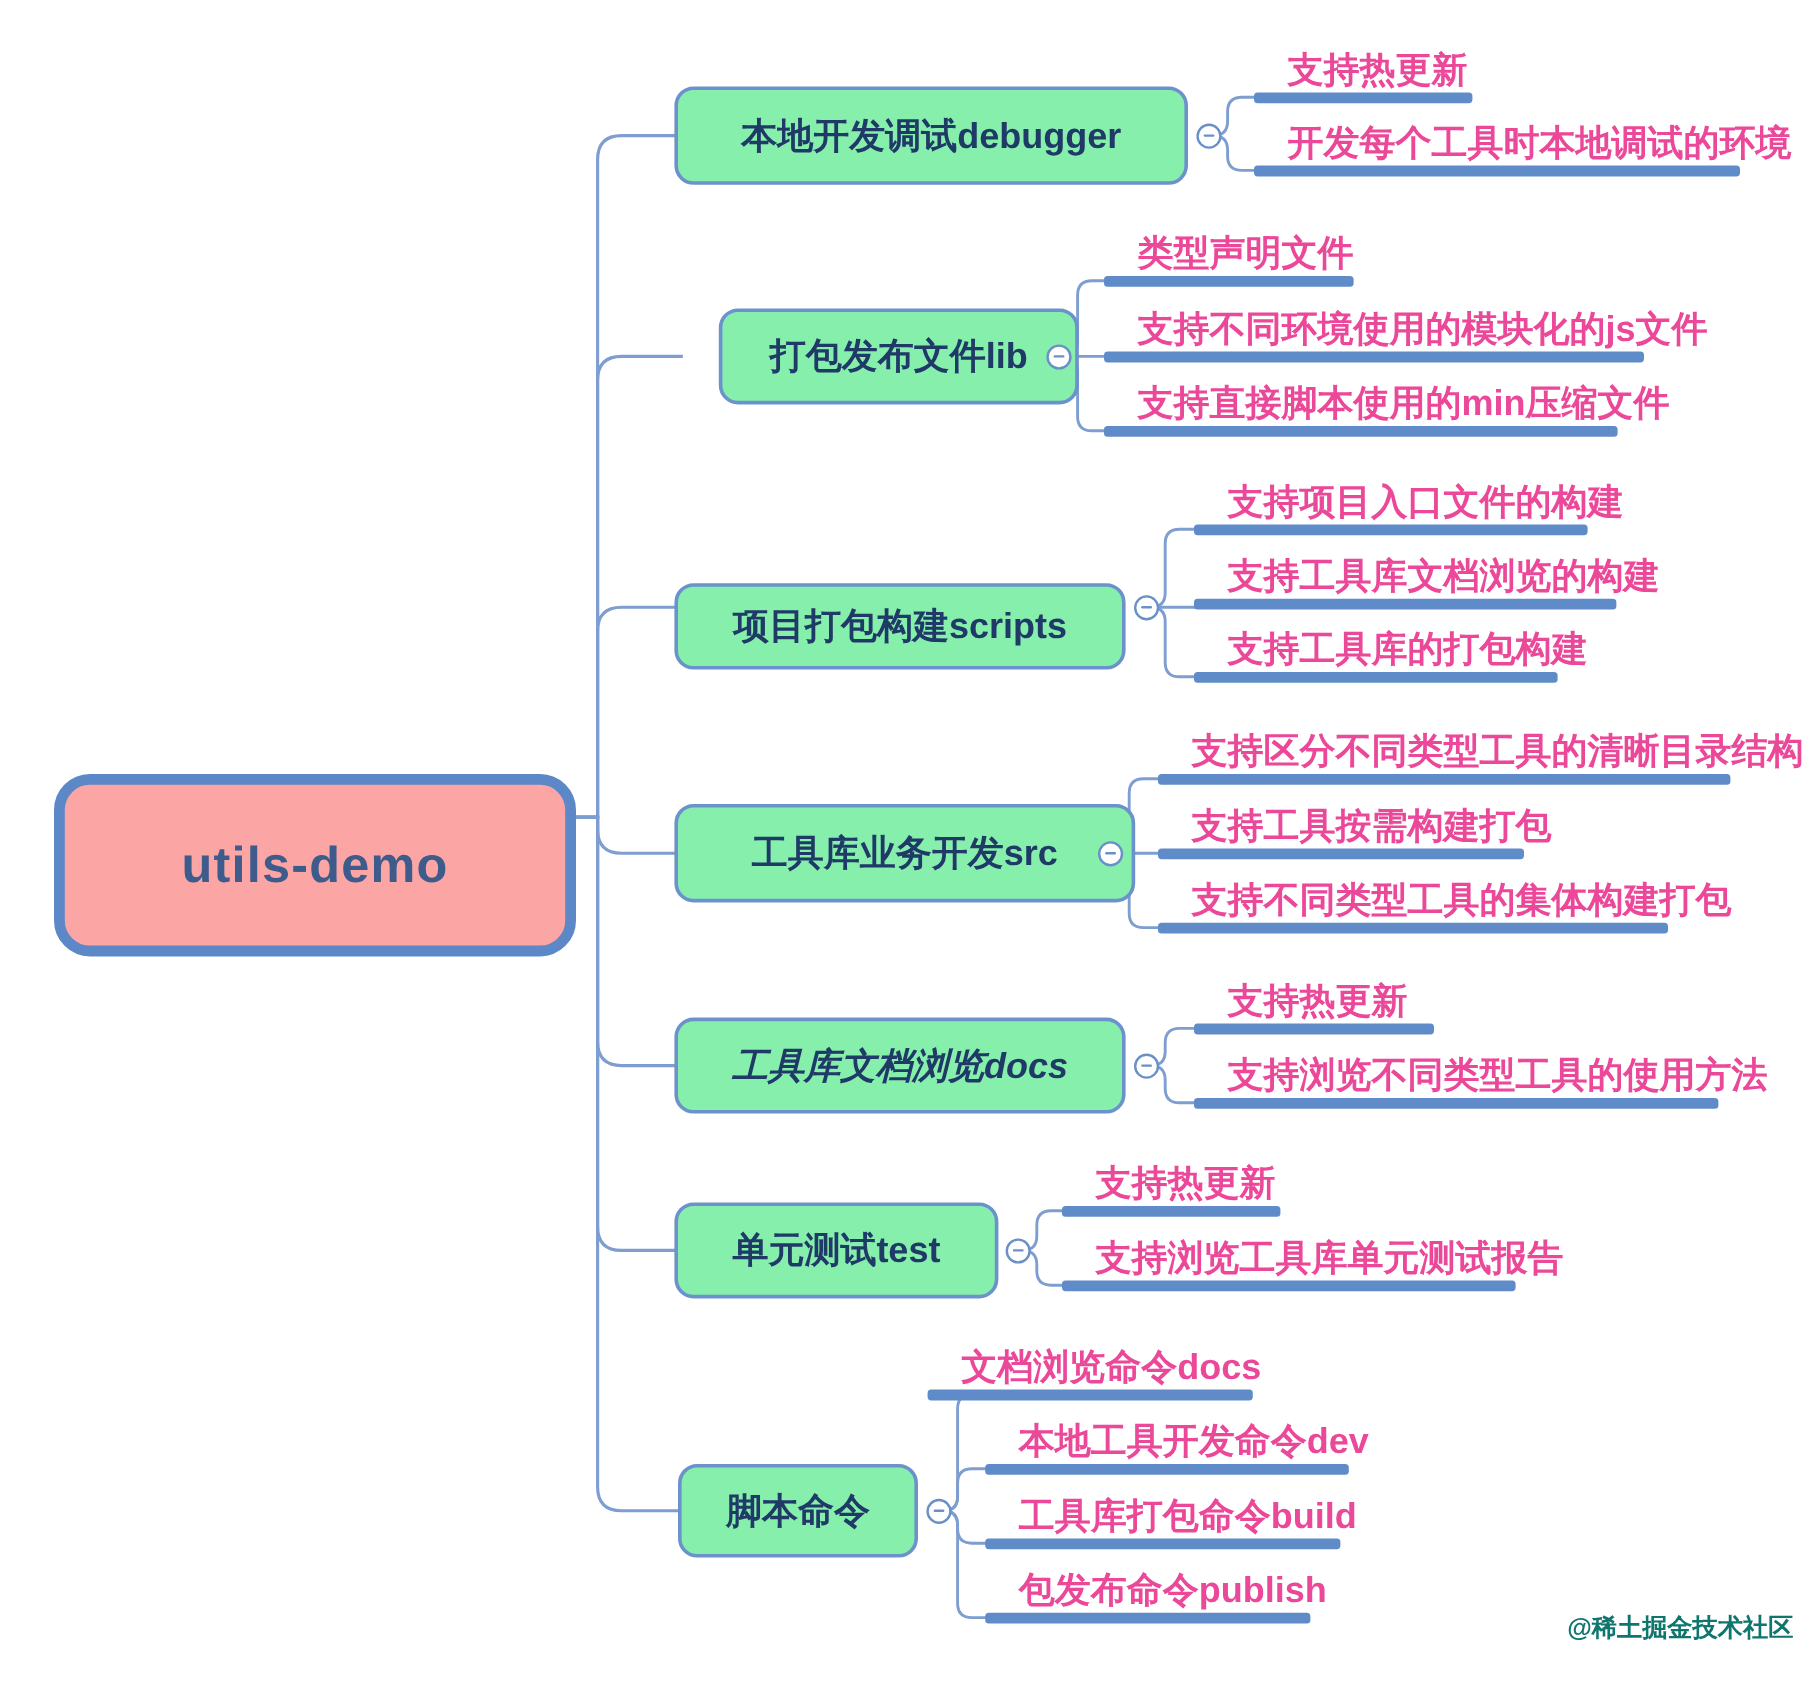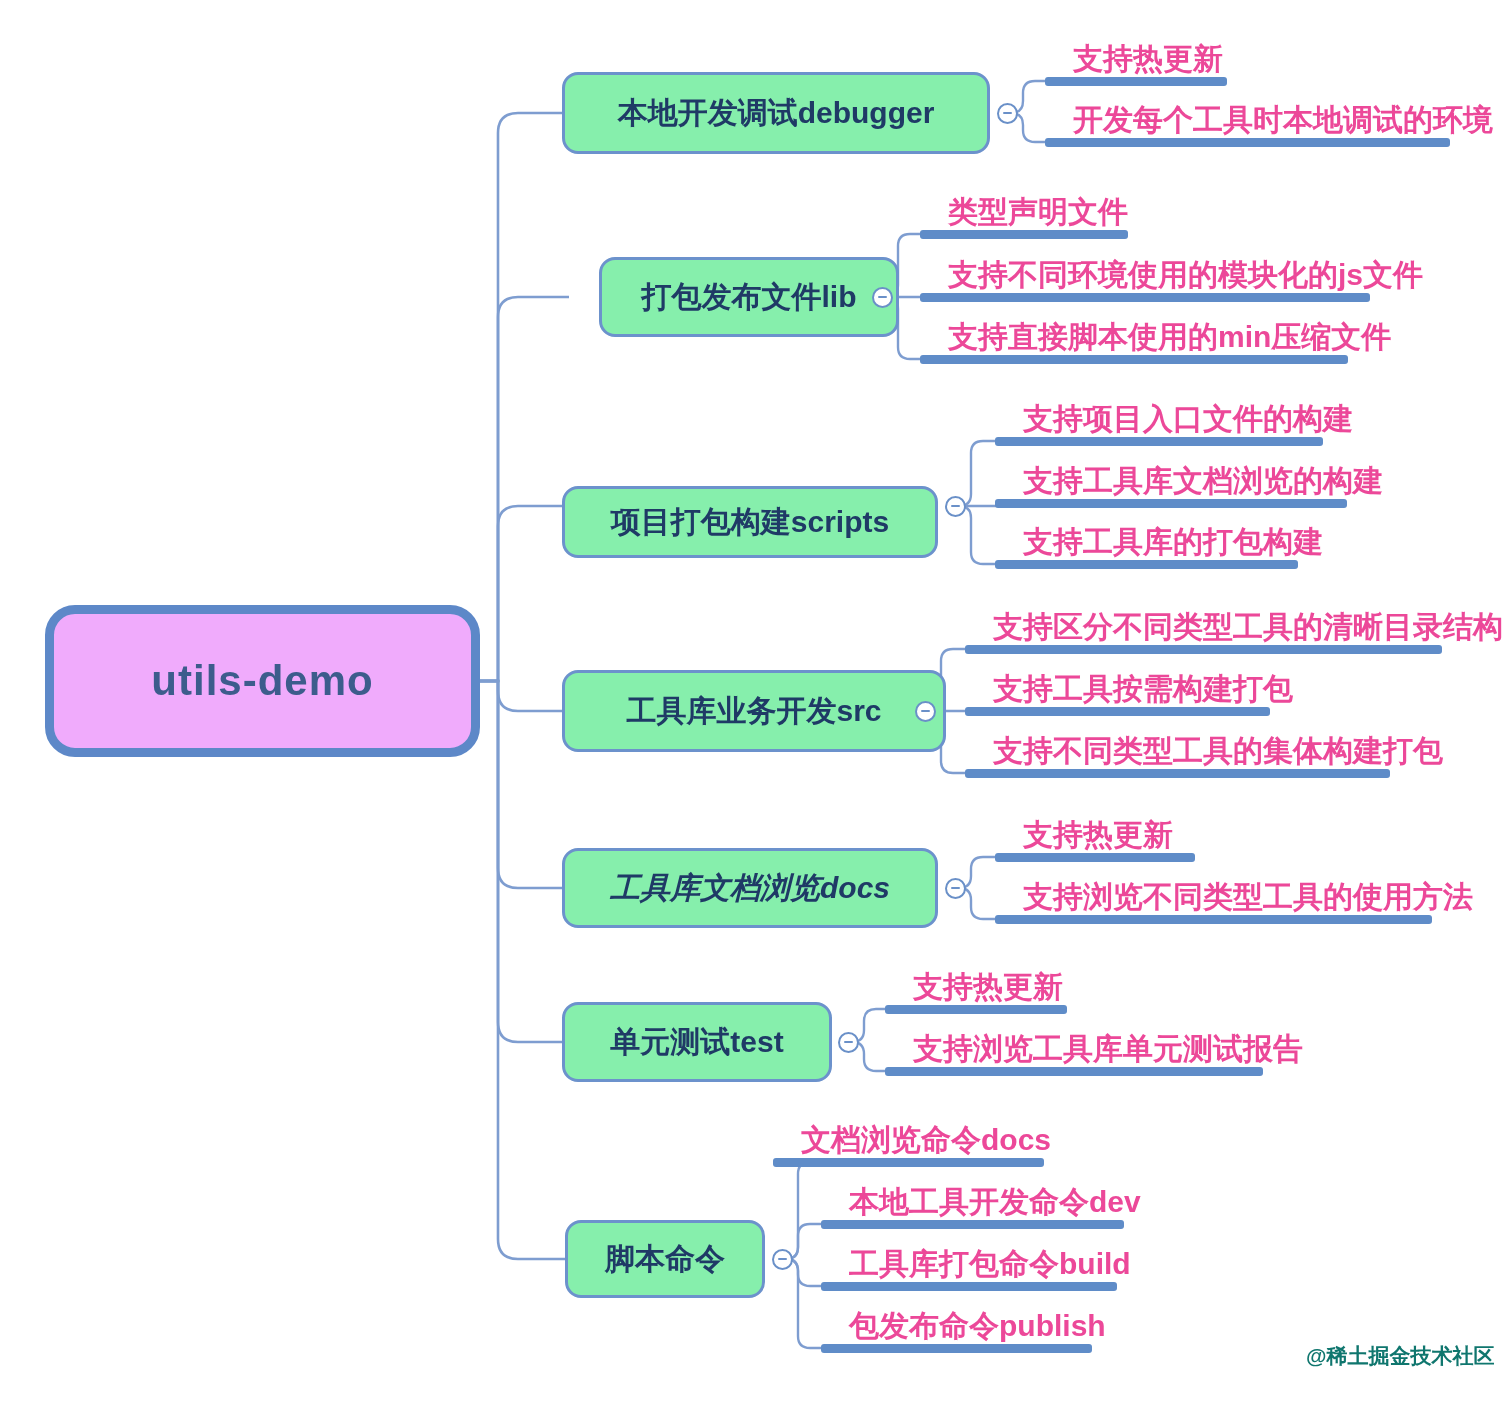--- a/index.html
+++ b/index.html
@@ -15,29 +15,30 @@
     position: absolute;
     left: 0; top: 0;
     width: 1512px; height: 1402px;
   }
   .root-topic {
     position: absolute;
     display: flex;
     align-items: center;
     justify-content: center;
     box-sizing: border-box;
-    background: #f0abfc;
+    background: #fca5a5;
     border: 9px solid #5d88c8;
     border-radius: 30px;
     color: #3d5c8c;
     font-size: 42px;
     font-weight: 800;
     letter-spacing: 1px;
     white-space: nowrap;
     cursor: default;
+    margin-top: 40px;
   }
   .branch-topic {
     position: absolute;
     display: flex;
     align-items: center;
     justify-content: center;
     box-sizing: border-box;
     background: #86efac;
     border: 3.5px solid #6c92cc;
     border-radius: 16px;

